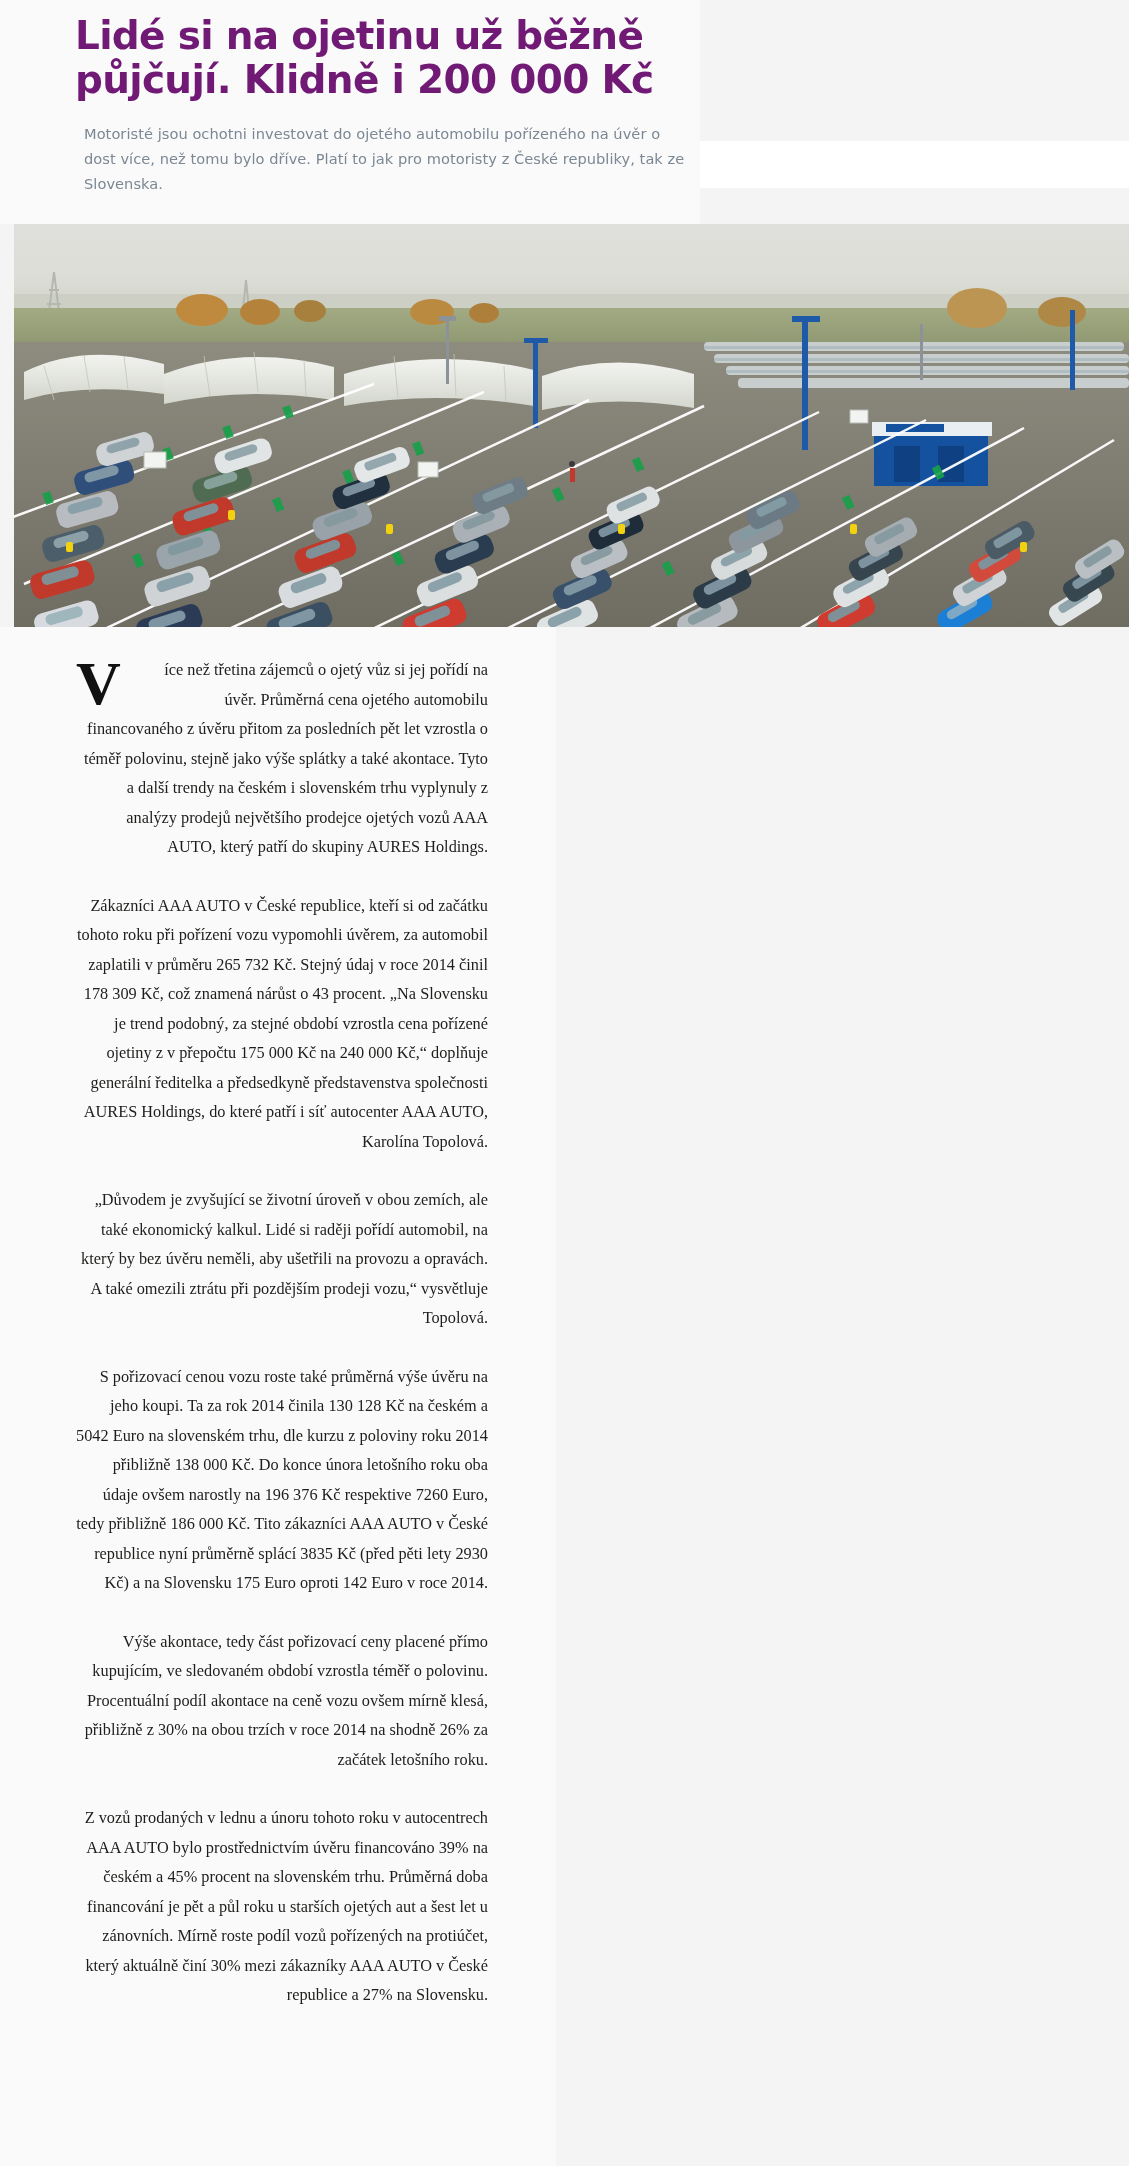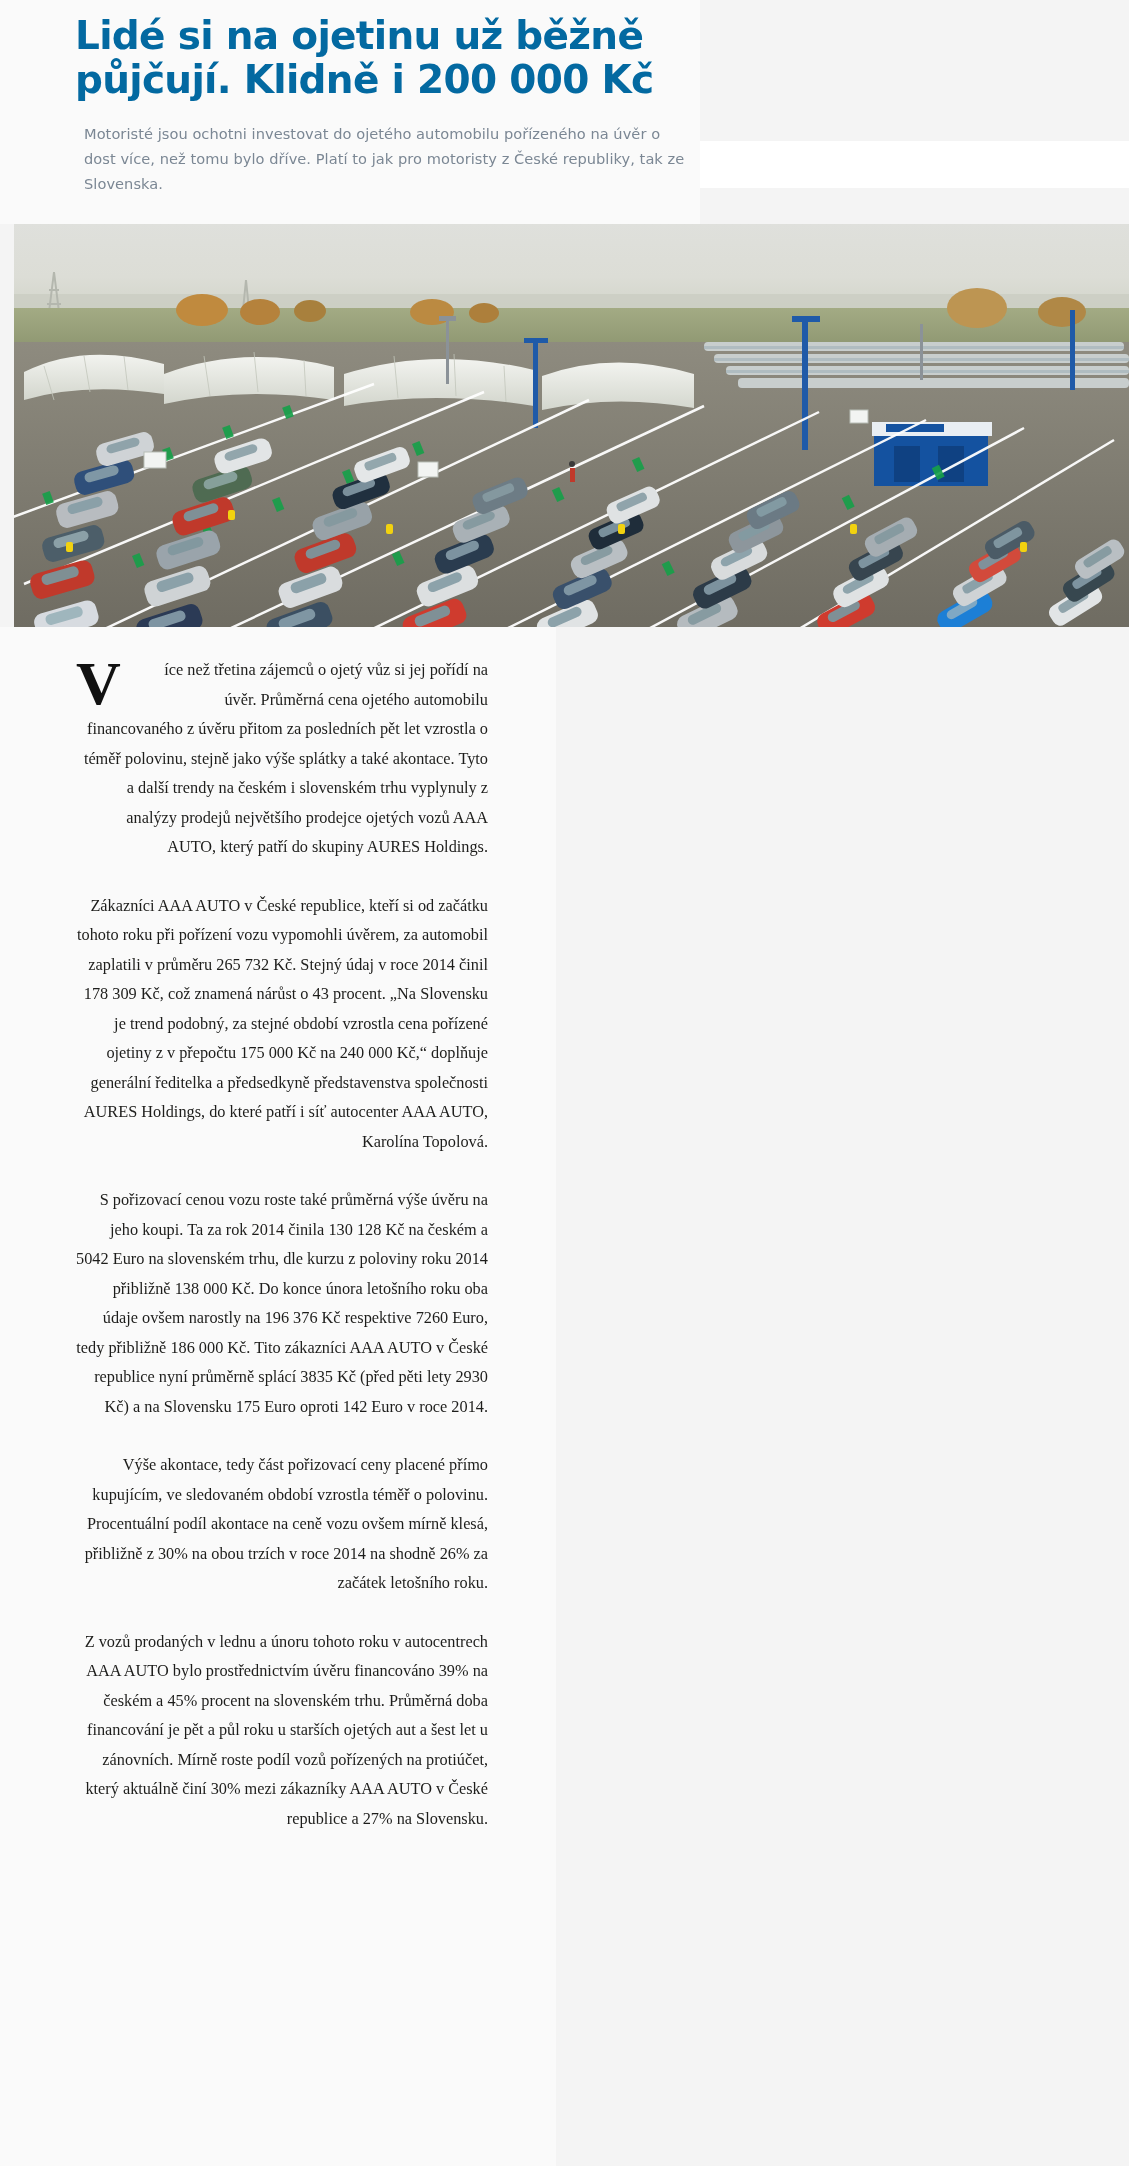--- a/index.html
+++ b/index.html
@@ -61,21 +61,21 @@
     position: absolute;
     left: 75px;
     top: 14px;
     width: 620px;
     margin: 0;
     font-family: "DejaVu Sans", sans-serif;
     font-size: 39px;
     line-height: 44px;
     font-weight: 800;
     letter-spacing: -0.7px;
-    color: #0369a1;
+    color: #701a75;
   }
 
   
   .subtitle {
     position: absolute;
     left: 76px;
     top: 113px;
     width: 612px;
     margin: 8px;
     font-family: "DejaVu Sans", sans-serif;
@@ -494,16 +494,17 @@
     <g>
       <rect x="556" y="244" width="5" height="14" fill="#c0392b"></rect>
       <circle cx="558" cy="240" r="3" fill="#3a3a3a"></circle>
     </g>
   </svg>
 </div>
 
 <div class="article-body">
   <p class="first">Více než třetina zájemců o ojetý vůz si jej pořídí na úvěr. Průměrná cena ojetého automobilu financovaného z úvěru přitom za posledních pět let vzrostla o téměř polovinu, stejně jako výše splátky a také akontace. Tyto a další trendy na českém i slovenském trhu vyplynuly z analýzy prodejů největšího prodejce ojetých vozů AAA AUTO, který patří do skupiny AURES Holdings.</p>
   <p>Zákazníci AAA AUTO v České republice, kteří si od začátku tohoto roku při pořízení vozu vypomohli úvěrem, za automobil zaplatili v průměru 265 732 Kč. Stejný údaj v roce 2014 činil 178 309 Kč, což znamená nárůst o 43 procent. „Na Slovensku je trend podobný, za stejné období vzrostla cena pořízené ojetiny z v přepočtu 175 000 Kč na 240 000 Kč,“ doplňuje generální ředitelka a předsedkyně představenstva společnosti AURES Holdings, do které patří i síť autocenter AAA AUTO, Karolína Topolová.</p>
+  <p>„Důvodem je zvyšující se životní úroveň v obou zemích, ale také ekonomický kalkul. Lidé si raději pořídí automobil, na který by bez úvěru neměli, aby ušetřili na provozu a opravách. A také omezili ztrátu při pozdějším prodeji vozu,“ vysvětluje Topolová.</p>
   <p>S pořizovací cenou vozu roste také průměrná výše úvěru na jeho koupi. Ta za rok 2014 činila 130 128 Kč na českém a 5042 Euro na slovenském trhu, dle kurzu z poloviny roku 2014 přibližně 138 000 Kč. Do konce února letošního roku oba údaje ovšem narostly na 196 376 Kč respektive 7260 Euro, tedy přibližně 186 000 Kč. Tito zákazníci AAA AUTO v České republice nyní průměrně splácí 3835 Kč (před pěti lety 2930 Kč) a na Slovensku 175 Euro oproti 142 Euro v roce 2014.</p>
   <p>Výše akontace, tedy část pořizovací ceny placené přímo kupujícím, ve sledovaném období vzrostla téměř o polovinu. Procentuální podíl akontace na ceně vozu ovšem mírně klesá, přibližně z 30% na obou trzích v roce 2014 na shodně 26% za začátek letošního roku.</p>
   <p>Z vozů prodaných v lednu a únoru tohoto roku v autocentrech AAA AUTO bylo prostřednictvím úvěru financováno 39% na českém a 45% procent na slovenském trhu. Průměrná doba financování je pět a půl roku u starších ojetých aut a šest let u zánovních. Mírně roste podíl vozů pořízených na protiúčet, který aktuálně činí 30% mezi zákazníky AAA AUTO v České republice a 27% na Slovensku.</p>
 </div>
 
 </body></html>

